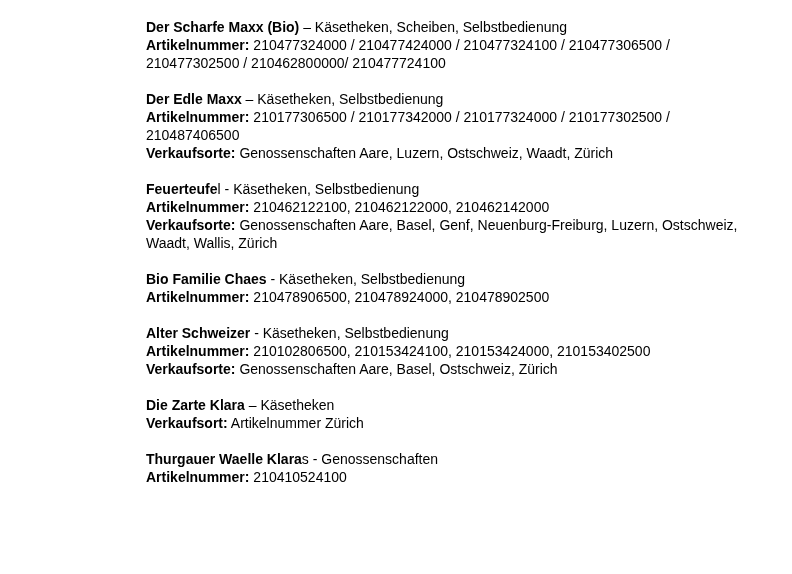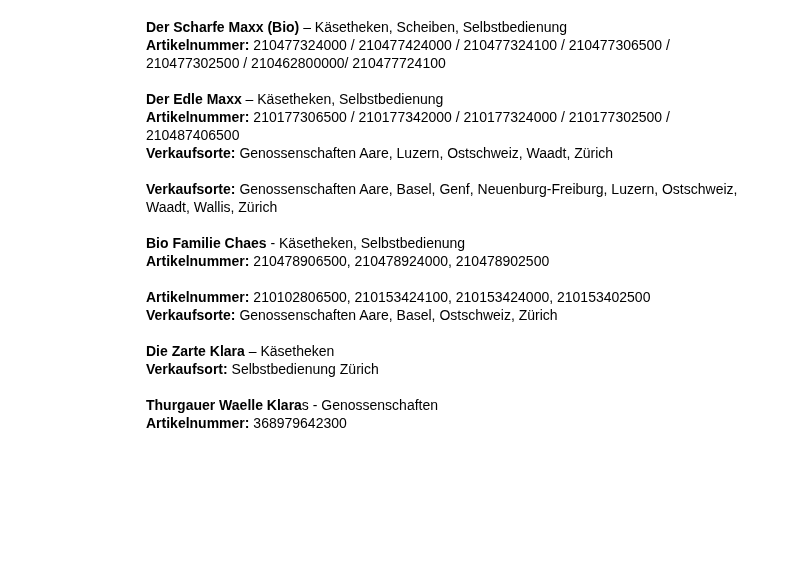--- a/index.html
+++ b/index.html
@@ -40,36 +40,39 @@
     <p><strong>Artikelnummer:</strong> <span>210477324000 / 210477424000 / 210477324100 / 210477306500 / 210477302500 / 210462800000/ 210477724100</span></p>
   </section>
 
   <section class="product">
     <p><strong>Der Edle Maxx</strong><span></span><span> – Käsetheken, Selbstbedienung</span></p>
     <p><strong>Artikelnummer:</strong> <span>210177306500 / 210177342000 / 210177324000 / 210177302500 / 210487406500</span></p>
     <p><strong>Verkaufsorte:</strong> <span>Genossenschaften Aare, Luzern, Ostschweiz, Waadt, Zürich</span></p>
   </section>
 
   <section class="product">
+    <p><strong>Feuerteufe</strong><span>l</span><span> - Käsetheken, Selbstbedienung</span></p>
+    <p><strong>Artikelnummer:</strong> <span>210462122100, 210462122000, 210462142000</span></p>
     <p><strong>Verkaufsorte:</strong> <span>Genossenschaften Aare, Basel, Genf, Neuenburg-Freiburg, Luzern, Ostschweiz, Waadt, Wallis, Zürich</span></p>
   </section>
 
   <section class="product">
     <p><strong>Bio Familie Chaes</strong><span></span><span> - Käsetheken, Selbstbedienung</span></p>
     <p><strong>Artikelnummer:</strong> <span>210478906500, 210478924000, 210478902500</span></p>
   </section>
 
   <section class="product">
+    <p><strong>Alter Schweizer</strong><span></span><span> - Käsetheken, Selbstbedienung</span></p>
     <p><strong>Artikelnummer:</strong> <span>210102806500, 210153424100, 210153424000, 210153402500</span></p>
     <p><strong>Verkaufsorte:</strong> <span>Genossenschaften Aare, Basel, Ostschweiz, Zürich</span></p>
   </section>
 
   <section class="product">
     <p><strong>Die Zarte Klara</strong><span></span><span> – Käsetheken</span></p>
-    <p><strong>Verkaufsort:</strong> <span>Selbstbedienung Zürich</span></p>
+    <p><strong>Verkaufsort:</strong> <span>Artikelnummer Zürich</span></p>
   </section>
 
   <section class="product">
     <p><strong>Thurgauer Waelle Klara</strong><span>s</span><span> - Genossenschaften</span></p>
-    <p><strong>Artikelnummer:</strong> <span>368979642300</span></p>
+    <p><strong>Artikelnummer:</strong> <span>210410524100</span></p>
   </section>
 
 </main>
 
 </body></html>

